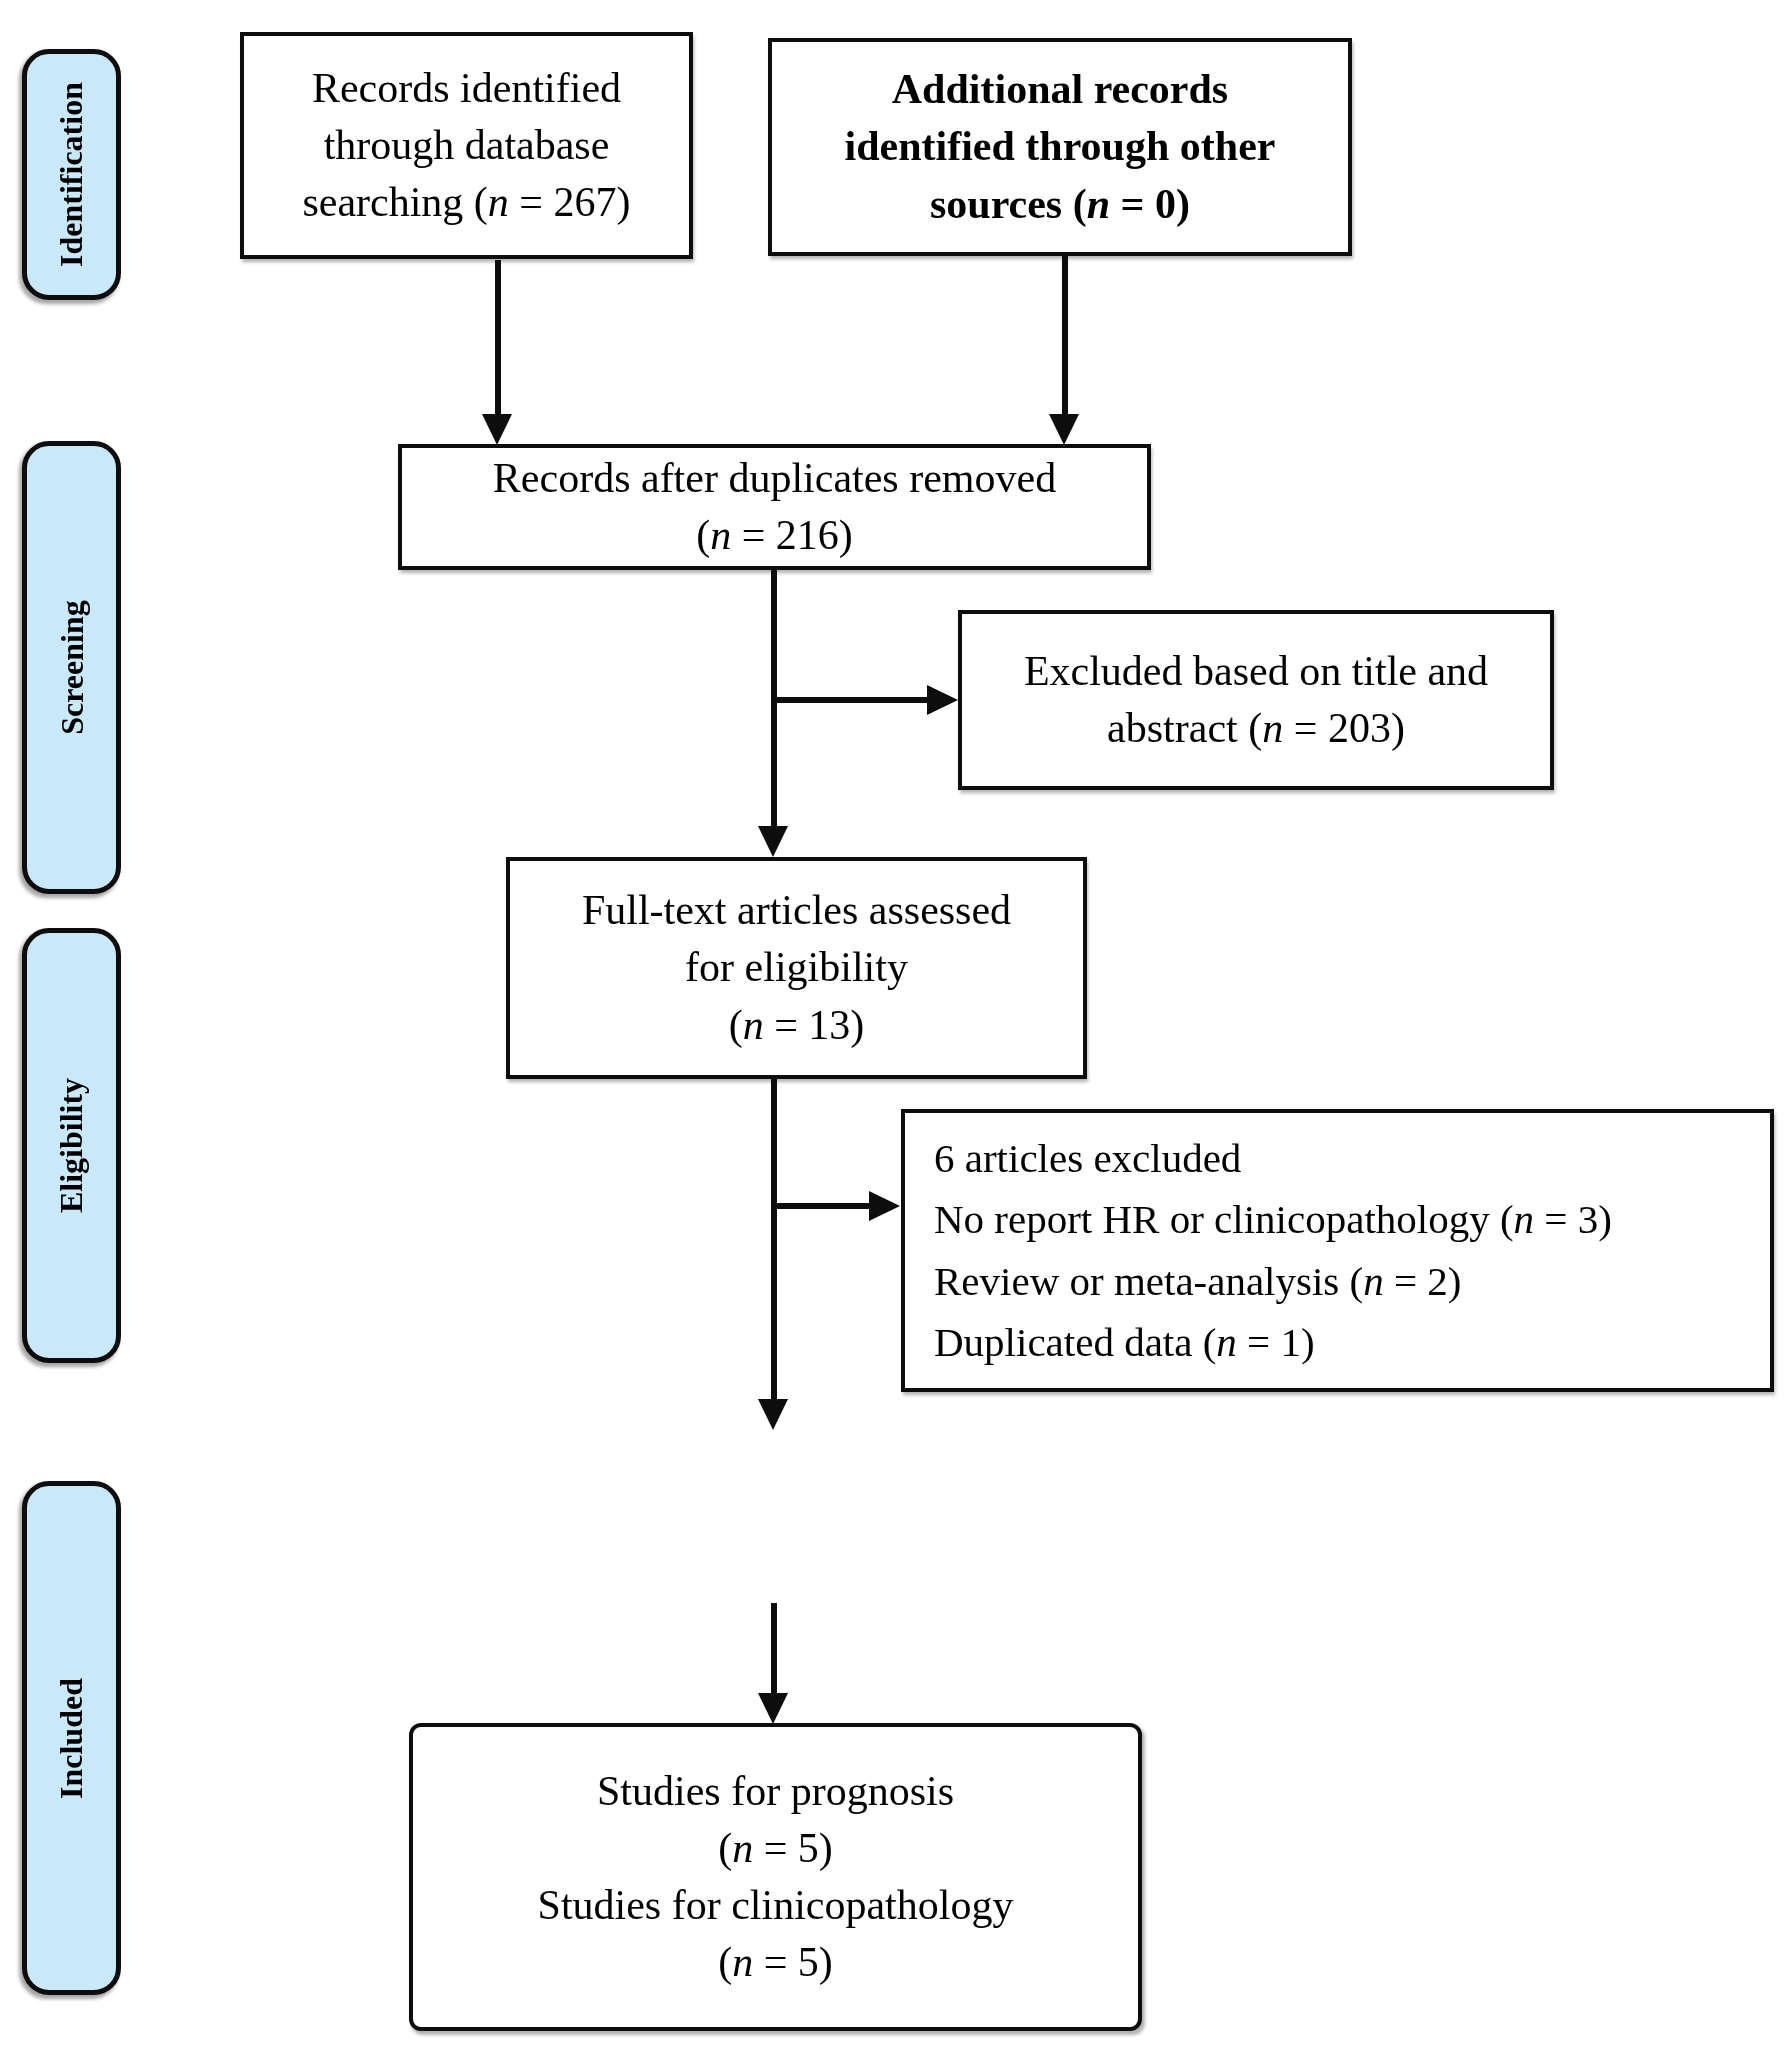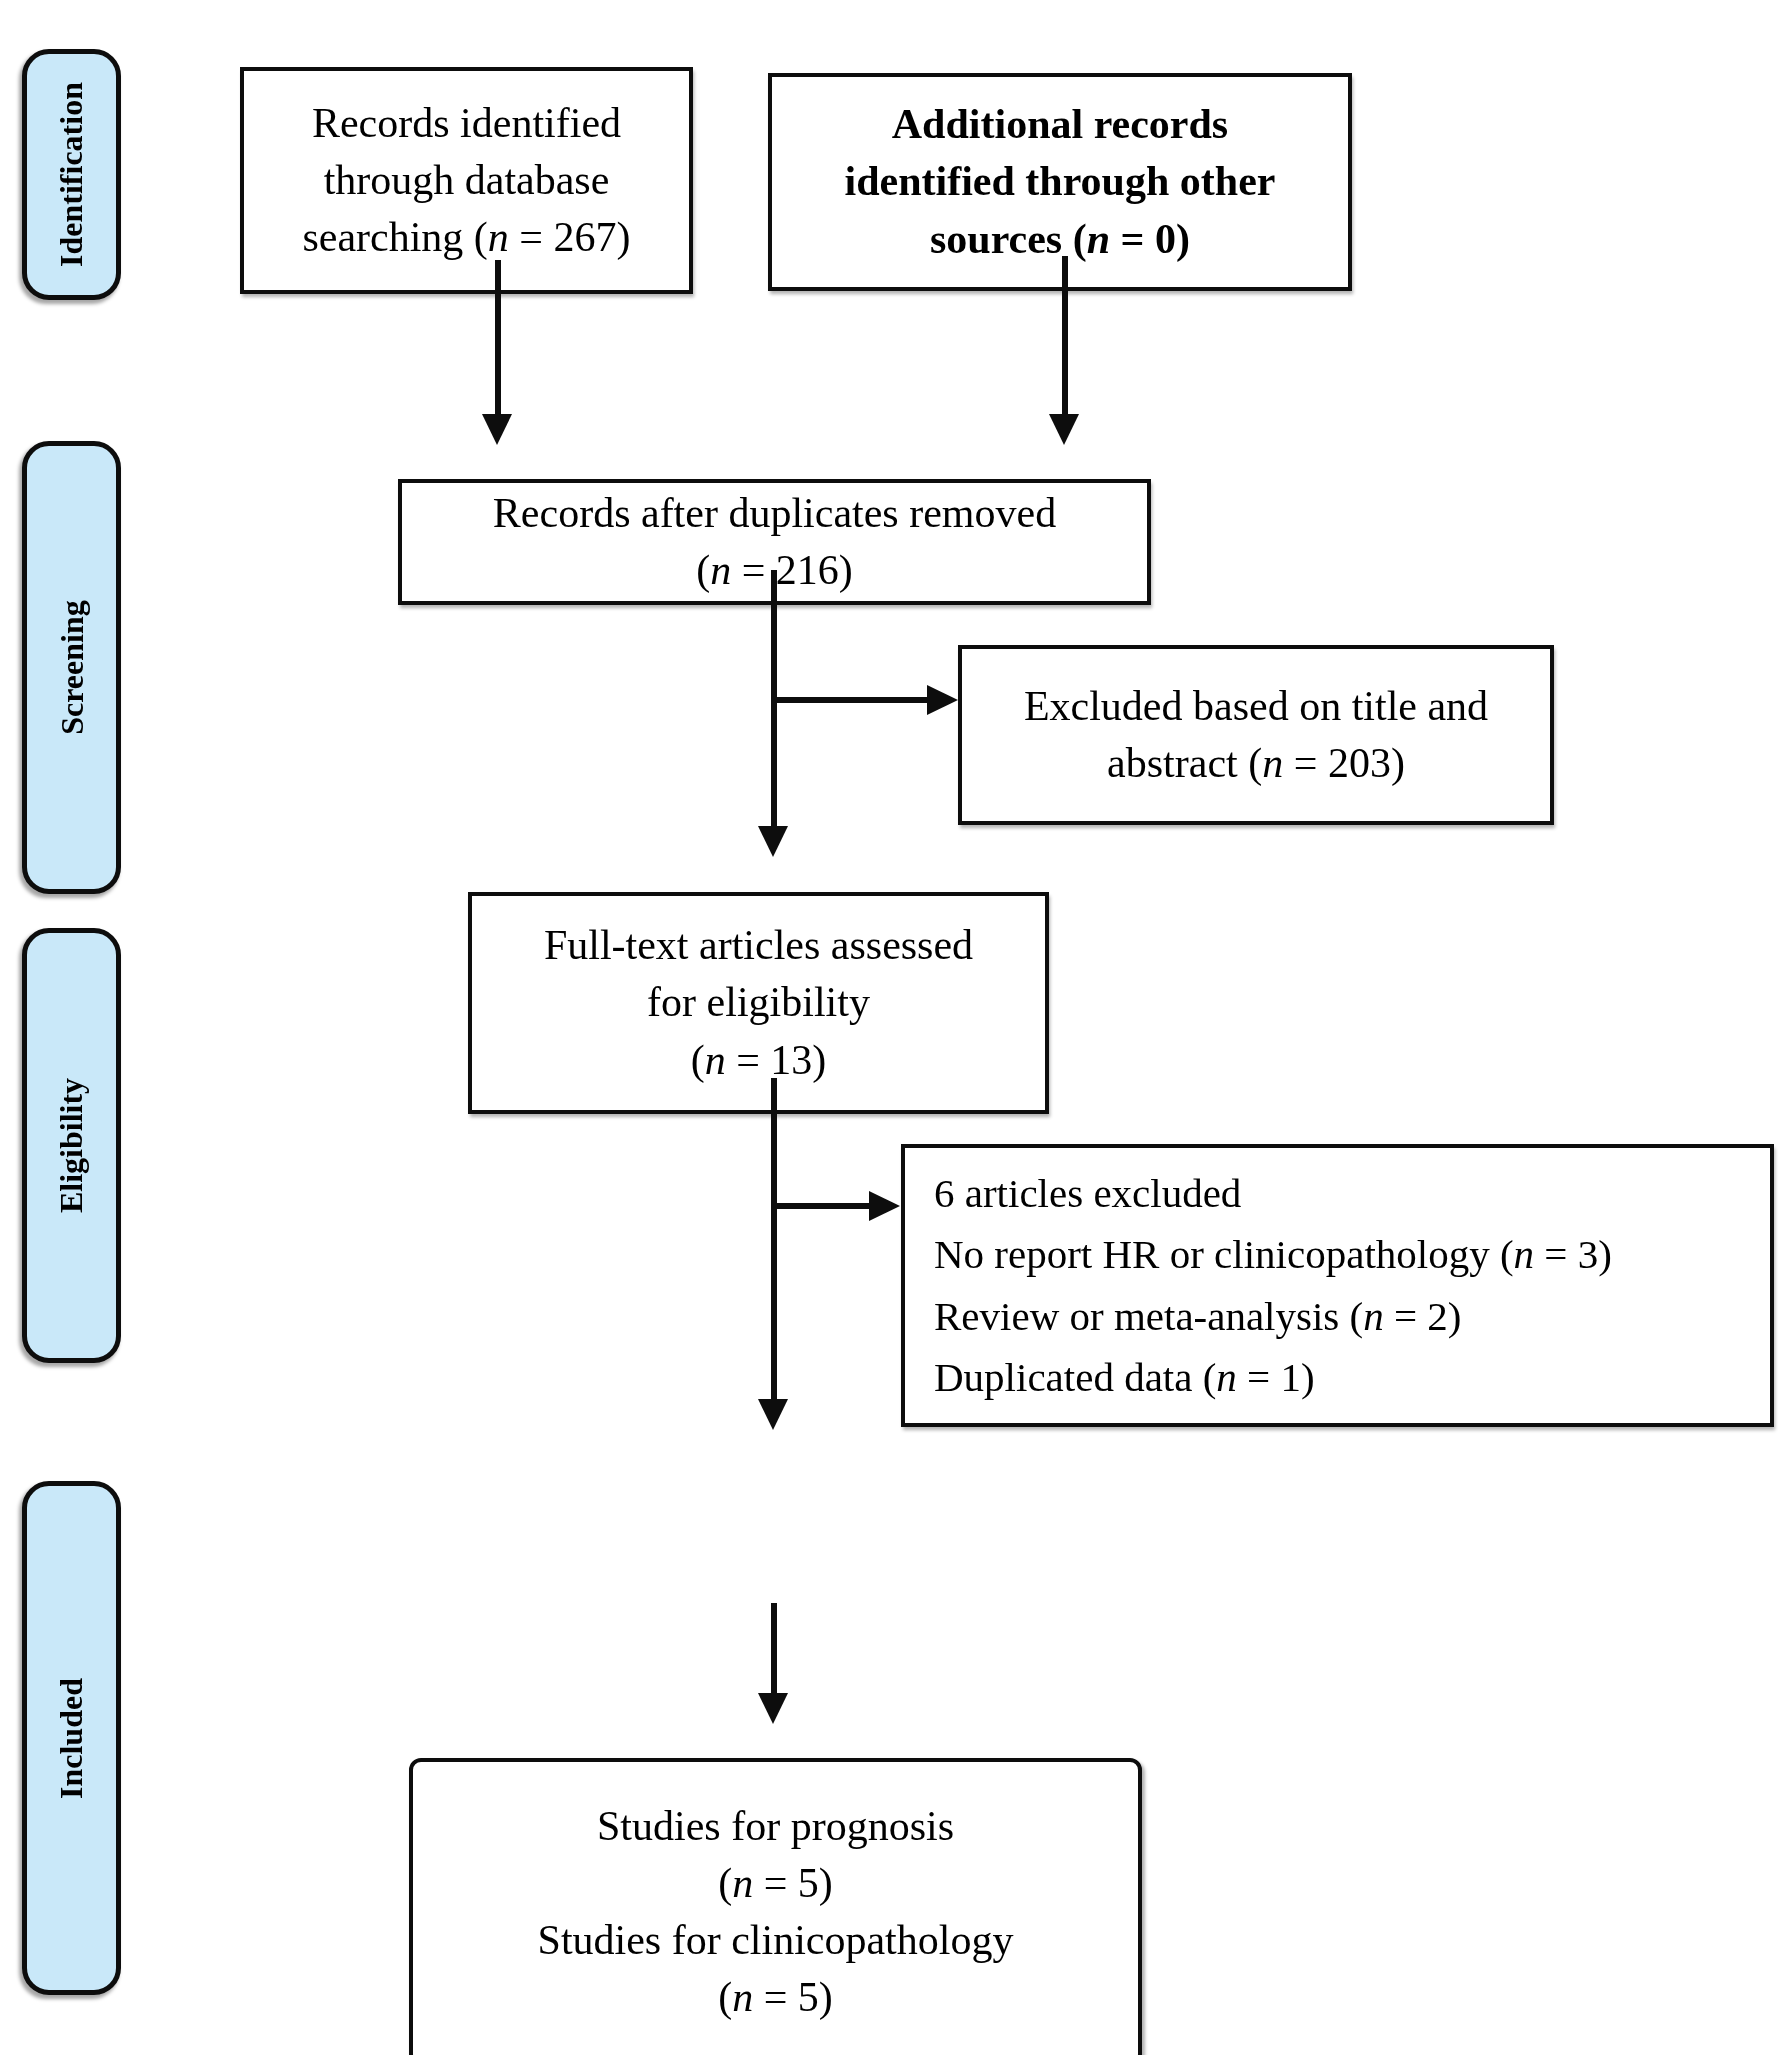--- a/index.html
+++ b/index.html
@@ -28,21 +28,20 @@
     border: 4.5px solid var(--line_color);
     box-sizing: border-box;
     display: flex;
     flex-direction: column;
     justify-content: center;
     align-items: center;
     text-align: center;
     font-size: 42px;
     line-height: 1.36;
     box-shadow: 2.2px 3.9px 3.4px rgba(0,0,0,0.30);
-    margin-top: 35px;
   }
   .flow-box .line { white-space: nowrap; }
   .flow-box.left-align {
     align-items: flex-start;
     text-align: left;
     padding-left: 29px;
     padding-right: 5.6px;
     font-size: 41px;
     line-height: 1.50;
   }
@@ -88,21 +87,21 @@
   #stage-identification { left: 22.4px;  top: 49px;   width: 99px; height: 251px; }
   #stage-screening      { left: 22.4px;  top: 441px;  width: 99px; height: 453px; }
   #stage-eligibility    { left: 22.4px;  top: 928px; width: 99px; height: 435px; }
   #stage-included       { left: 22.4px;  top: 1481px; width: 99px; height: 514px; }
 
   
   #box-database   { left: 240px;  top: 32px;   width: 453px;  height: 227px; }
   #box-additional { left: 768px; top: 38px;   width: 584px; height: 218px; font-weight: bold; }
   #box-duplicates { left: 398px;  top: 444px;  width: 753px; height: 126px; }
   #box-excluded-title { left: 958px; top: 610px; width: 596px; height: 180px; }
-  #box-fulltext   { left: 468px;  top: 857px; width: 581px; height: 222px; }
+  #box-fulltext   { left: 506px;  top: 857px; width: 581px; height: 222px; }
   #box-excluded-fulltext { left: 901px; top: 1109px; width: 873px; height: 283px; }
   #box-meta       { left: 398px;  top: 1429px; width: 766px; height: 174px; }
   #box-final      { left: 409px;  top: 1723px; width: 733px; height: 308px; border-radius: 12px; }
 
   
   #a1-line { left: 495px;  top: 260px;  width: 5.6px; height: 155px; }
   #a1-head { left: 482px;  top: 414px; }
   #a2-line { left: 1062px; top: 256px;  width: 5.6px; height: 159px; }
   #a2-head { left: 1049px; top: 414px; }
   #a3-line { left: 771px; top: 570px; width: 5.6px; height: 257px; }

